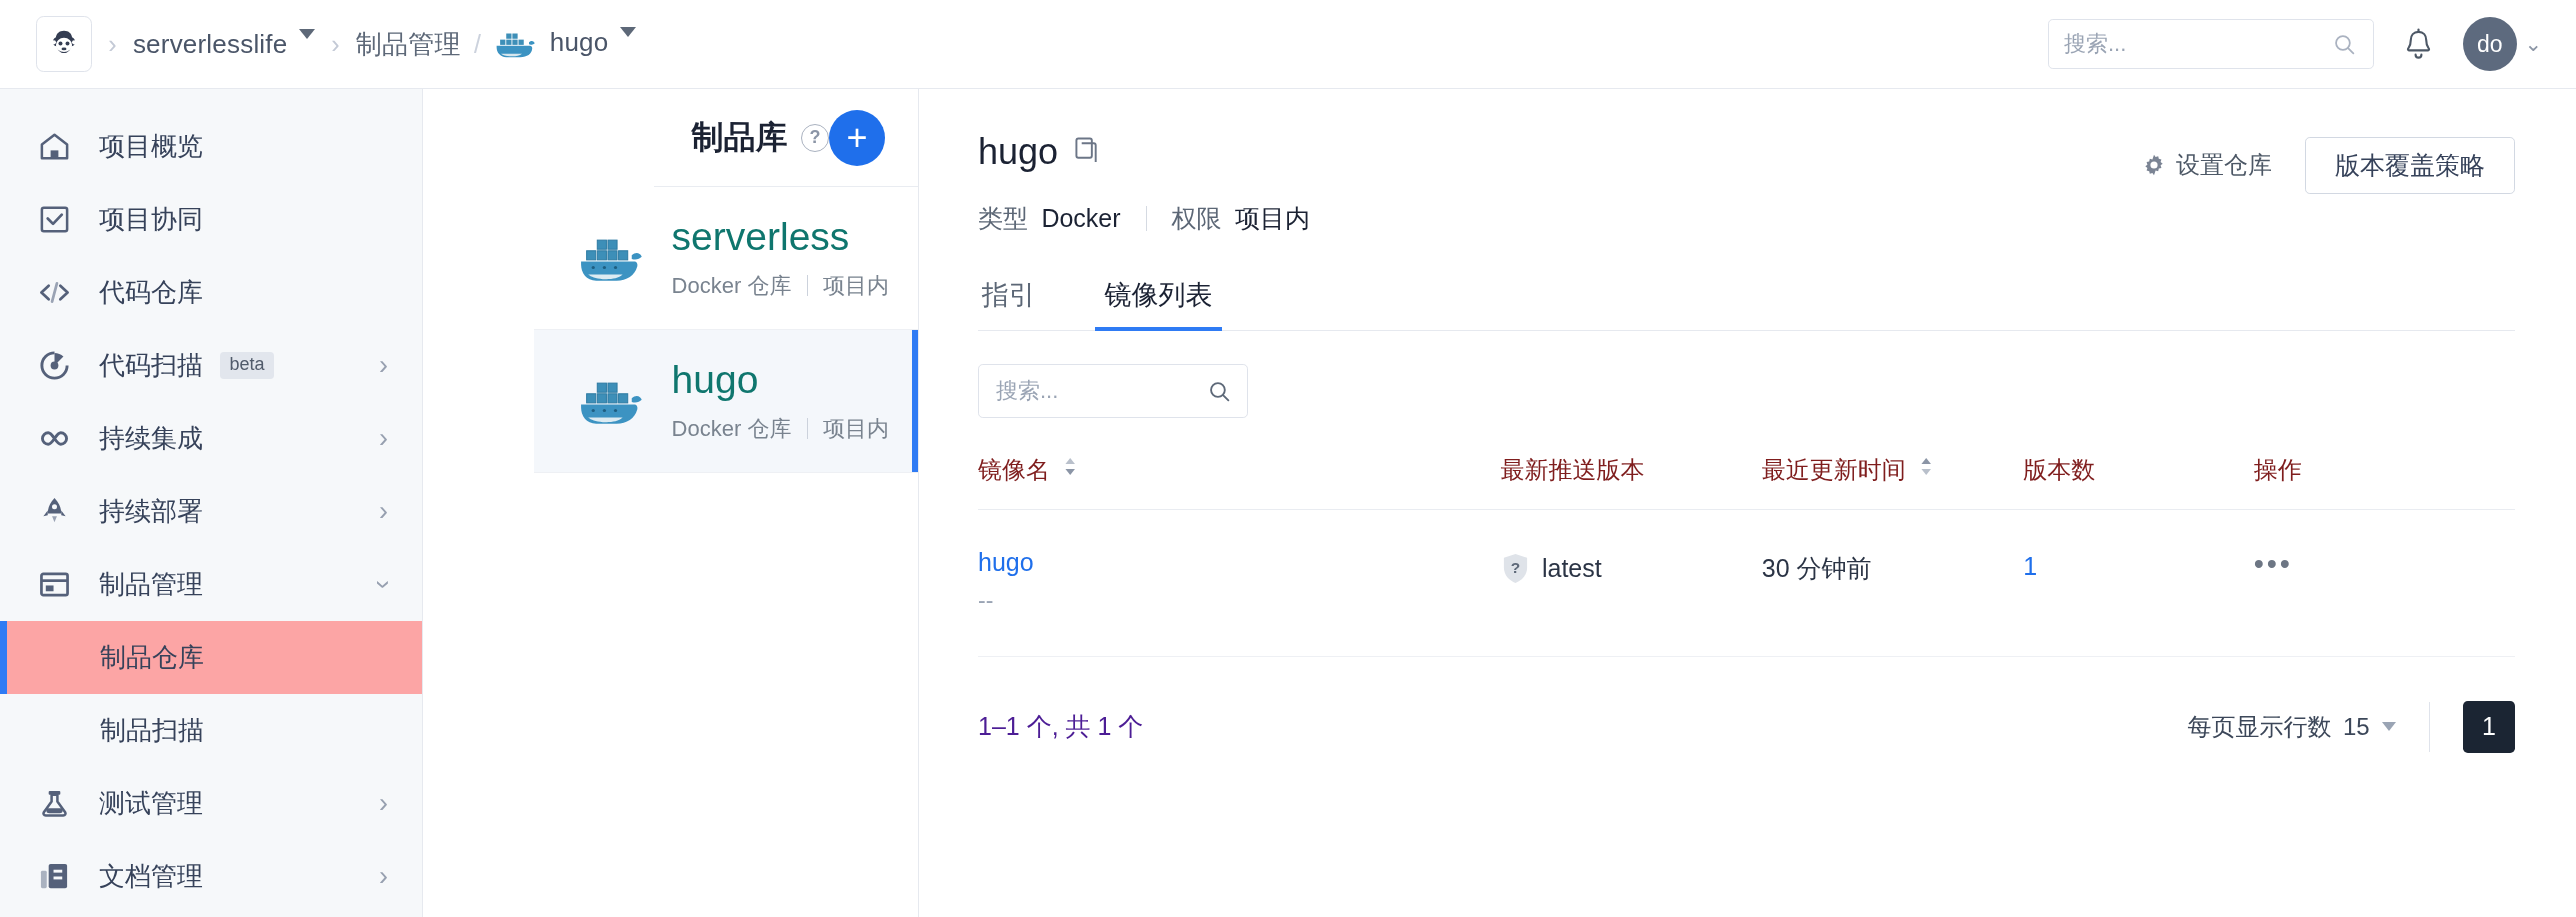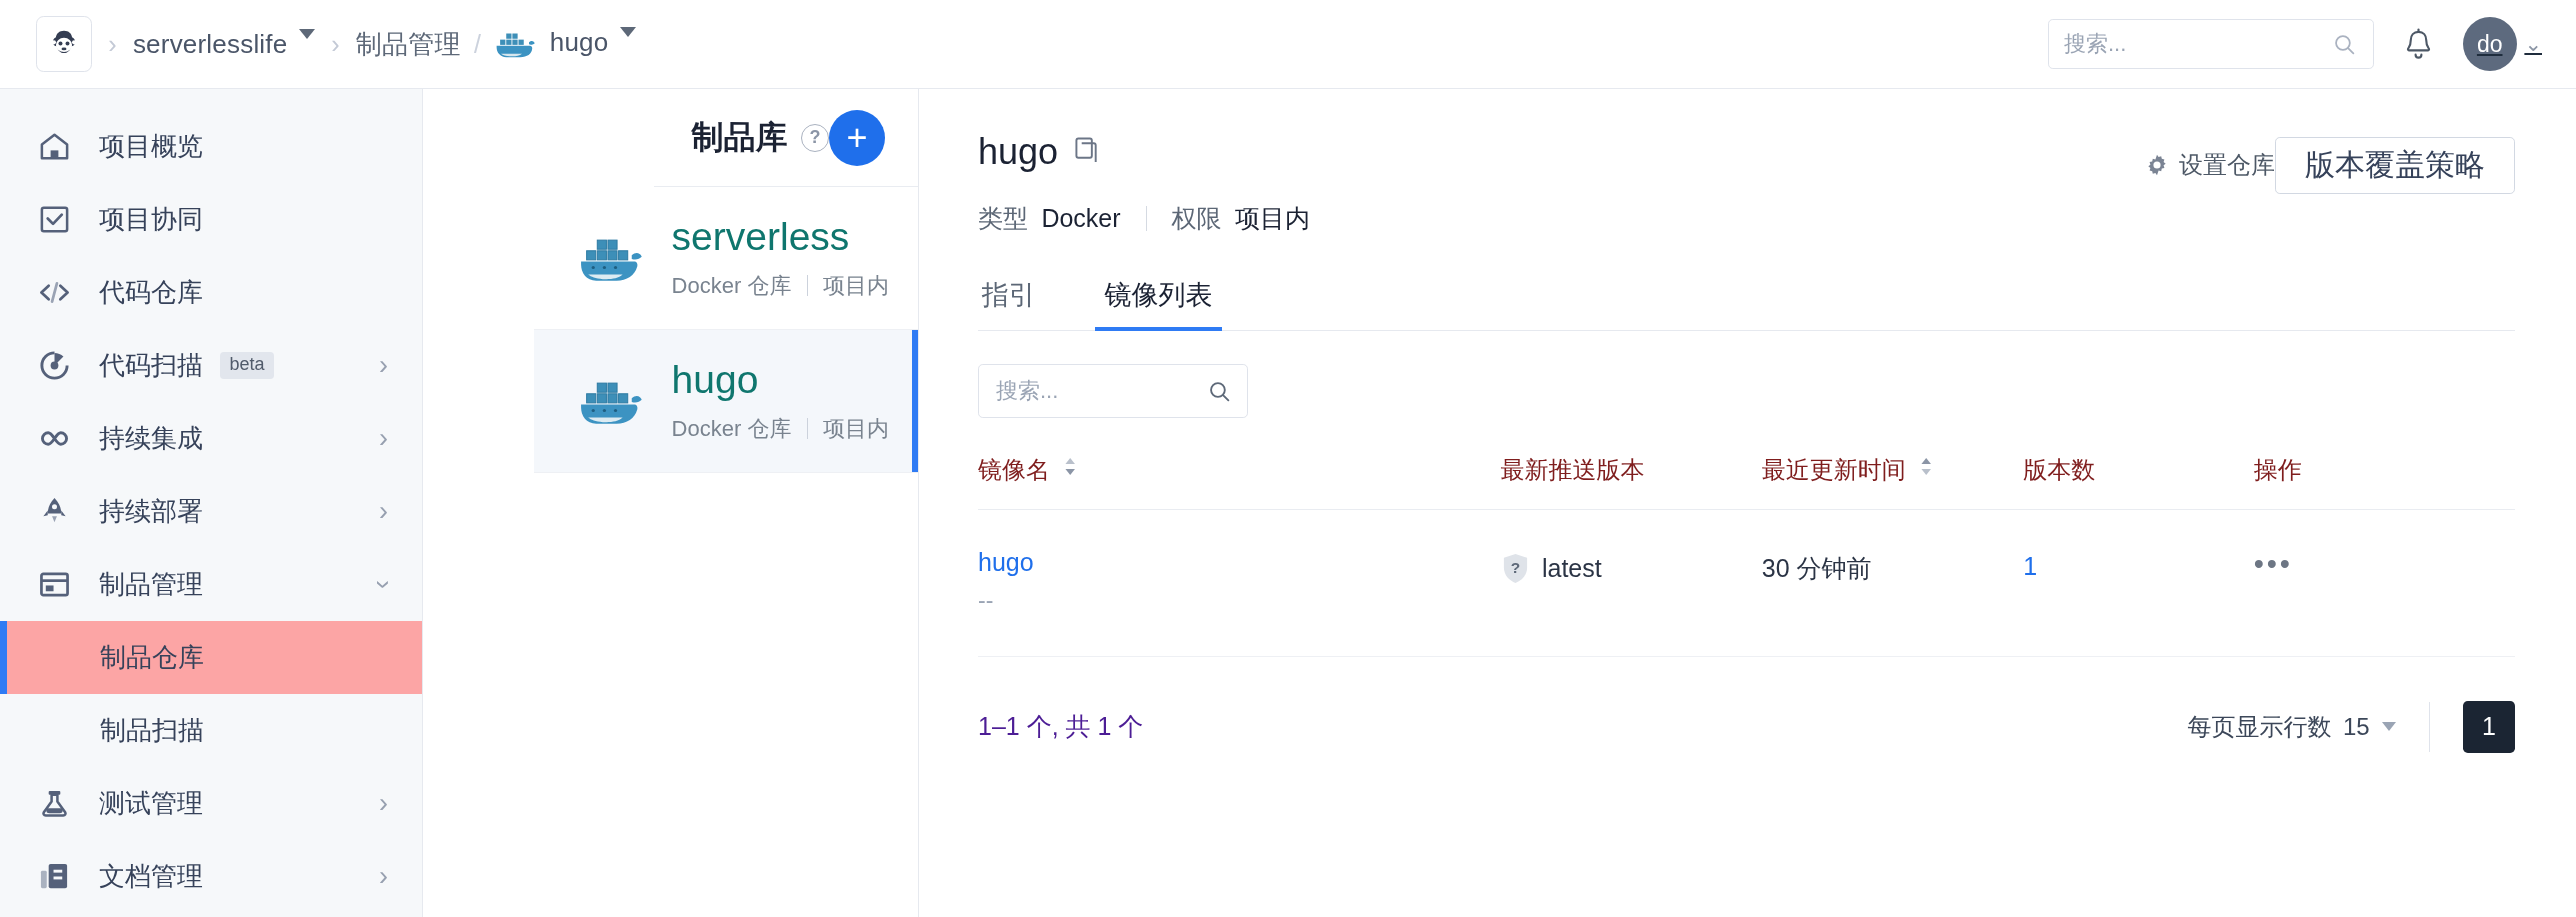--- a/index.html
+++ b/index.html
@@ -142,30 +142,30 @@
     display: inline-block; width: 1px; height: 21px;
     background: #ccd2dc; margin: 0 15.3px;
   }
 
   
   .main { flex: 1; background: #fff; padding: 0 61px 0 59px; min-width: 0; }
   .main-head { display: flex; align-items: flex-start; padding-top: 42px; }
   .repo-title-row { display: flex; align-items: center; }
   .repo-title { font-size: 36px; color: #1b2233; font-weight: normal; }
   .copy-ic { margin-left: 16.3px; }
-  .main-head-right { margin-left: auto; display: flex; align-items: center; padding-top: 5.7px; }
+  .main-head-right { margin-left: auto; display: flex; align-items: center; gap: 33px; padding-top: 5.7px; }
   .link-btn {
     display: flex; align-items: center; gap: 10.5px;
     font-size: 24px; color: #4d5866; cursor: pointer;
   }
   .outline-btn {
     border: 1px solid #d2d8e2; border-radius: 4.8px;
     padding: 0 29px; height: 57px;
     display: flex; align-items: center;
-    font-size: 30px; color: #36425a; background: #fff; cursor: pointer;
+    font-size: 25px; color: #36425a; background: #fff; cursor: pointer;
   }
   .sub-meta { display: flex; align-items: center; margin-top: 29px; font-size: 25px; }
   .sub-meta .k { color: #5c6776; margin-right: 13.4px; }
   .sub-meta .v { color: #1b2233; }
   .sub-meta .vdiv {
     display: inline-block; width: 1px; height: 25px;
     background: #d5dae2; margin: 0 25px;
   }
 
   .tabs { display: flex; margin-top: 42px; border-bottom: 1px solid #e6e9ef; }
@@ -278,21 +278,21 @@
           <circle cx="10.5" cy="10.5" r="6.6" fill="none" stroke="#aab2c0" stroke-width="1.7"></circle>
           <line x1="15.4" y1="15.4" x2="20.5" y2="20.5" stroke="#aab2c0" stroke-width="1.7" stroke-linecap="round"></line>
         </svg>
       </div>
       <svg width="31" height="33" viewBox="0 0 32 34">
         <path d="M16 4 c-5 0 -8 3.6 -8 8.5 c0 6 -2.2 7.5 -2.8 9 c-.3 .8 .3 1.6 1.2 1.6 h19.2
                  c.9 0 1.5 -.8 1.2 -1.6 c-.6 -1.5 -2.8 -3 -2.8 -9 C24 7.6 21 4 16 4 Z" fill="none" stroke="#4d5866" stroke-width="2.2" stroke-linejoin="round"></path>
         <path d="M13 27.5 a3 3 0 0 0 6 0" fill="none" stroke="#4d5866" stroke-width="2.2" stroke-linecap="round"></path>
         <line x1="16" y1="1.5" x2="16" y2="4" stroke="#4d5866" stroke-width="2.2" stroke-linecap="round"></line>
       </svg>
-      <div style="display:flex;align-items:center;text-decoration:underline;">
+      <div style="display:flex;align-items:center;">
         <div class="avatar">do</div>
         <span class="chev-small">⌄</span>
       </div>
     </div>
   </div>
 
   <div class="body">
 
     <nav class="sidebar">
 

